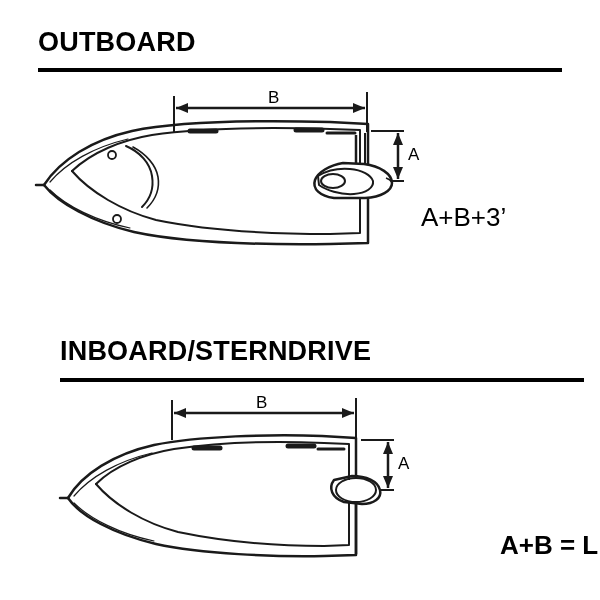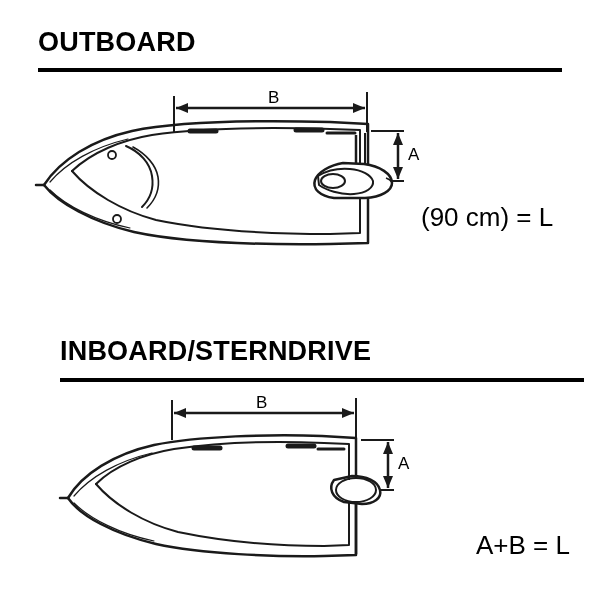--- a/index.html
+++ b/index.html
@@ -53,21 +53,21 @@
 
   .formula {
     position: absolute;
     font-size: 26px;
     font-weight: normal;
     white-space: nowrap;
     font-family: "Liberation Sans", sans-serif;
     line-height: 34px;
   }
   #formula-outboard { left: 421px; top: 200px; }
-  #formula-inboard  { left: 454px; top: 218px; }
+  #formula-inboard  { left: 478px; top: 218px; font-weight: bold; }
 
   .dim-label {
     position: absolute;
     font-size: 17px;
     font-family: "Liberation Sans", sans-serif;
   }
 
   svg { display: block; }
   .drawing {
     position: absolute;
@@ -142,21 +142,21 @@
 
         <path d="M386,178 C392,180 394,184 390,187" stroke-width="1.6" fill="none"></path>
       </g>
     </svg>
 
     <div class="dim-label" id="label-b-outboard" style="left:268px; top:88px;">B</div>
 
     <div class="dim-label" id="label-a-outboard" style="left:408px; top:145px;">A</div>
 
     <div class="formula" id="formula-outboard">
-      <div>(90 cm) = L</div>
+      <div>A+B+3’</div>
     </div>
   </div>
 
   <div class="section" id="section-inboard">
 
     <div class="section-title" id="title-inboard">INBOARD/STERNDRIVE</div>
 
     <div class="title-rule" id="rule-inboard"></div>
 
     <svg class="drawing" width="600" height="290" viewBox="0 0 600 290">

